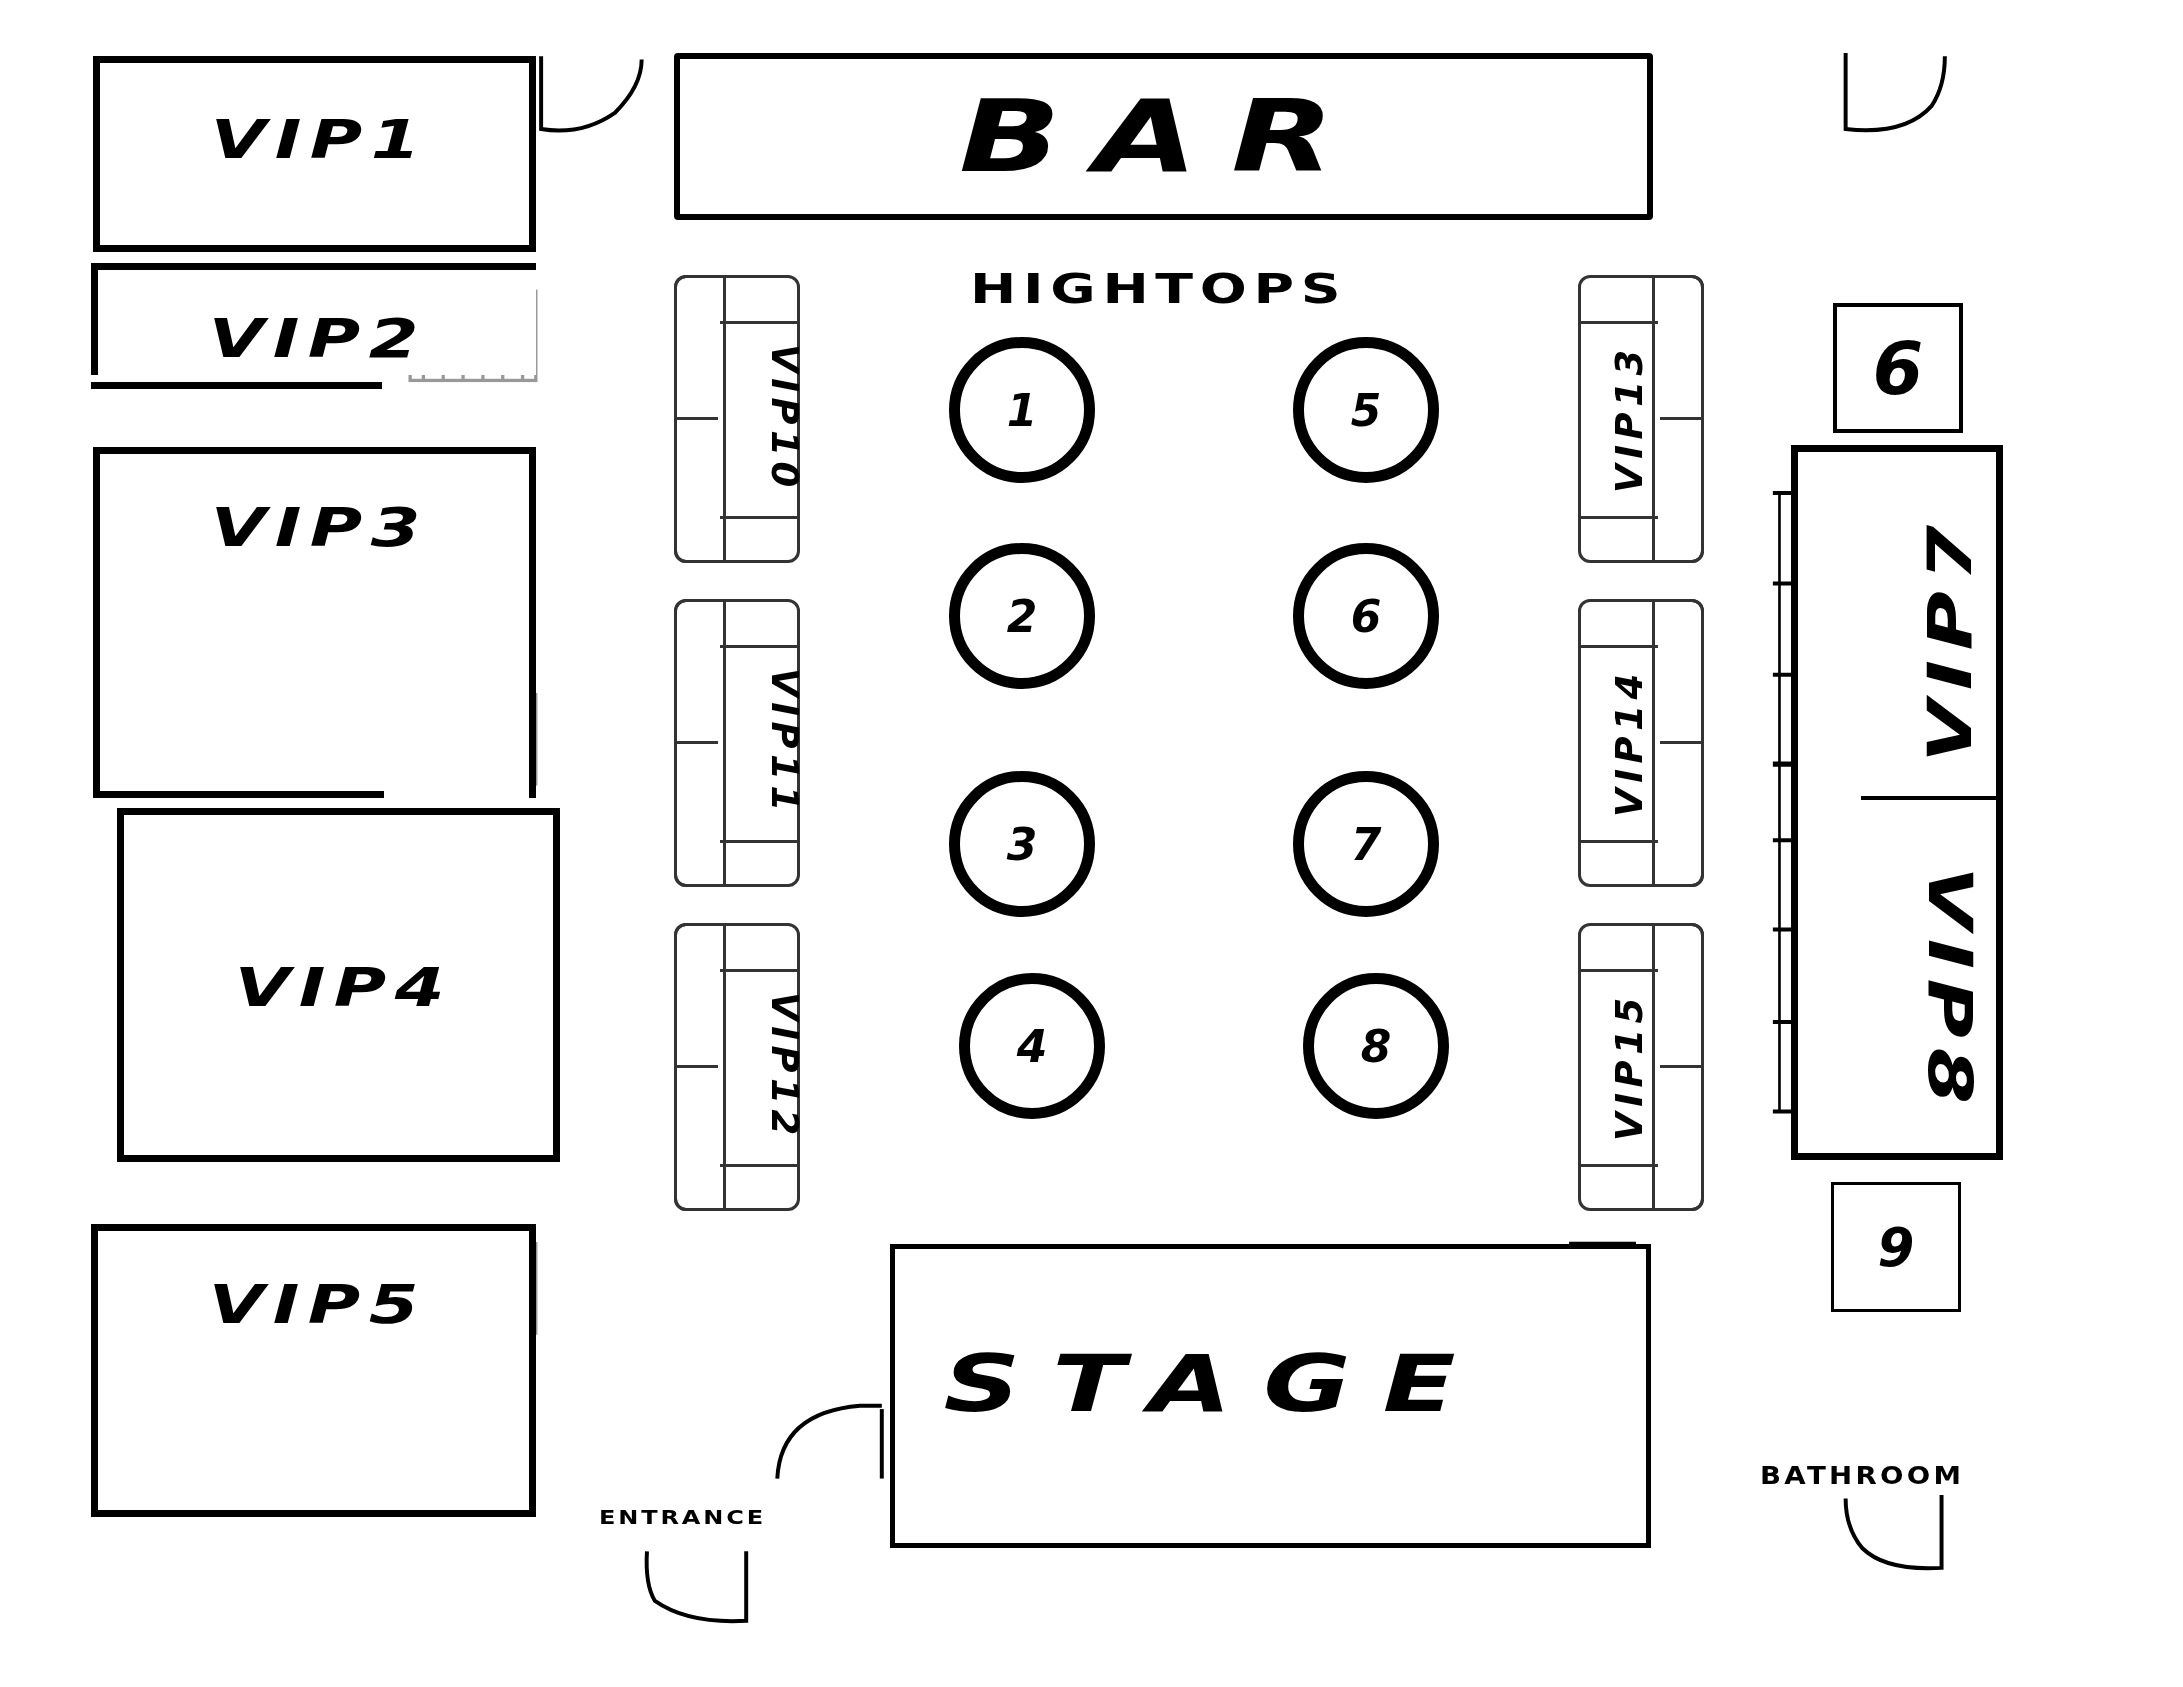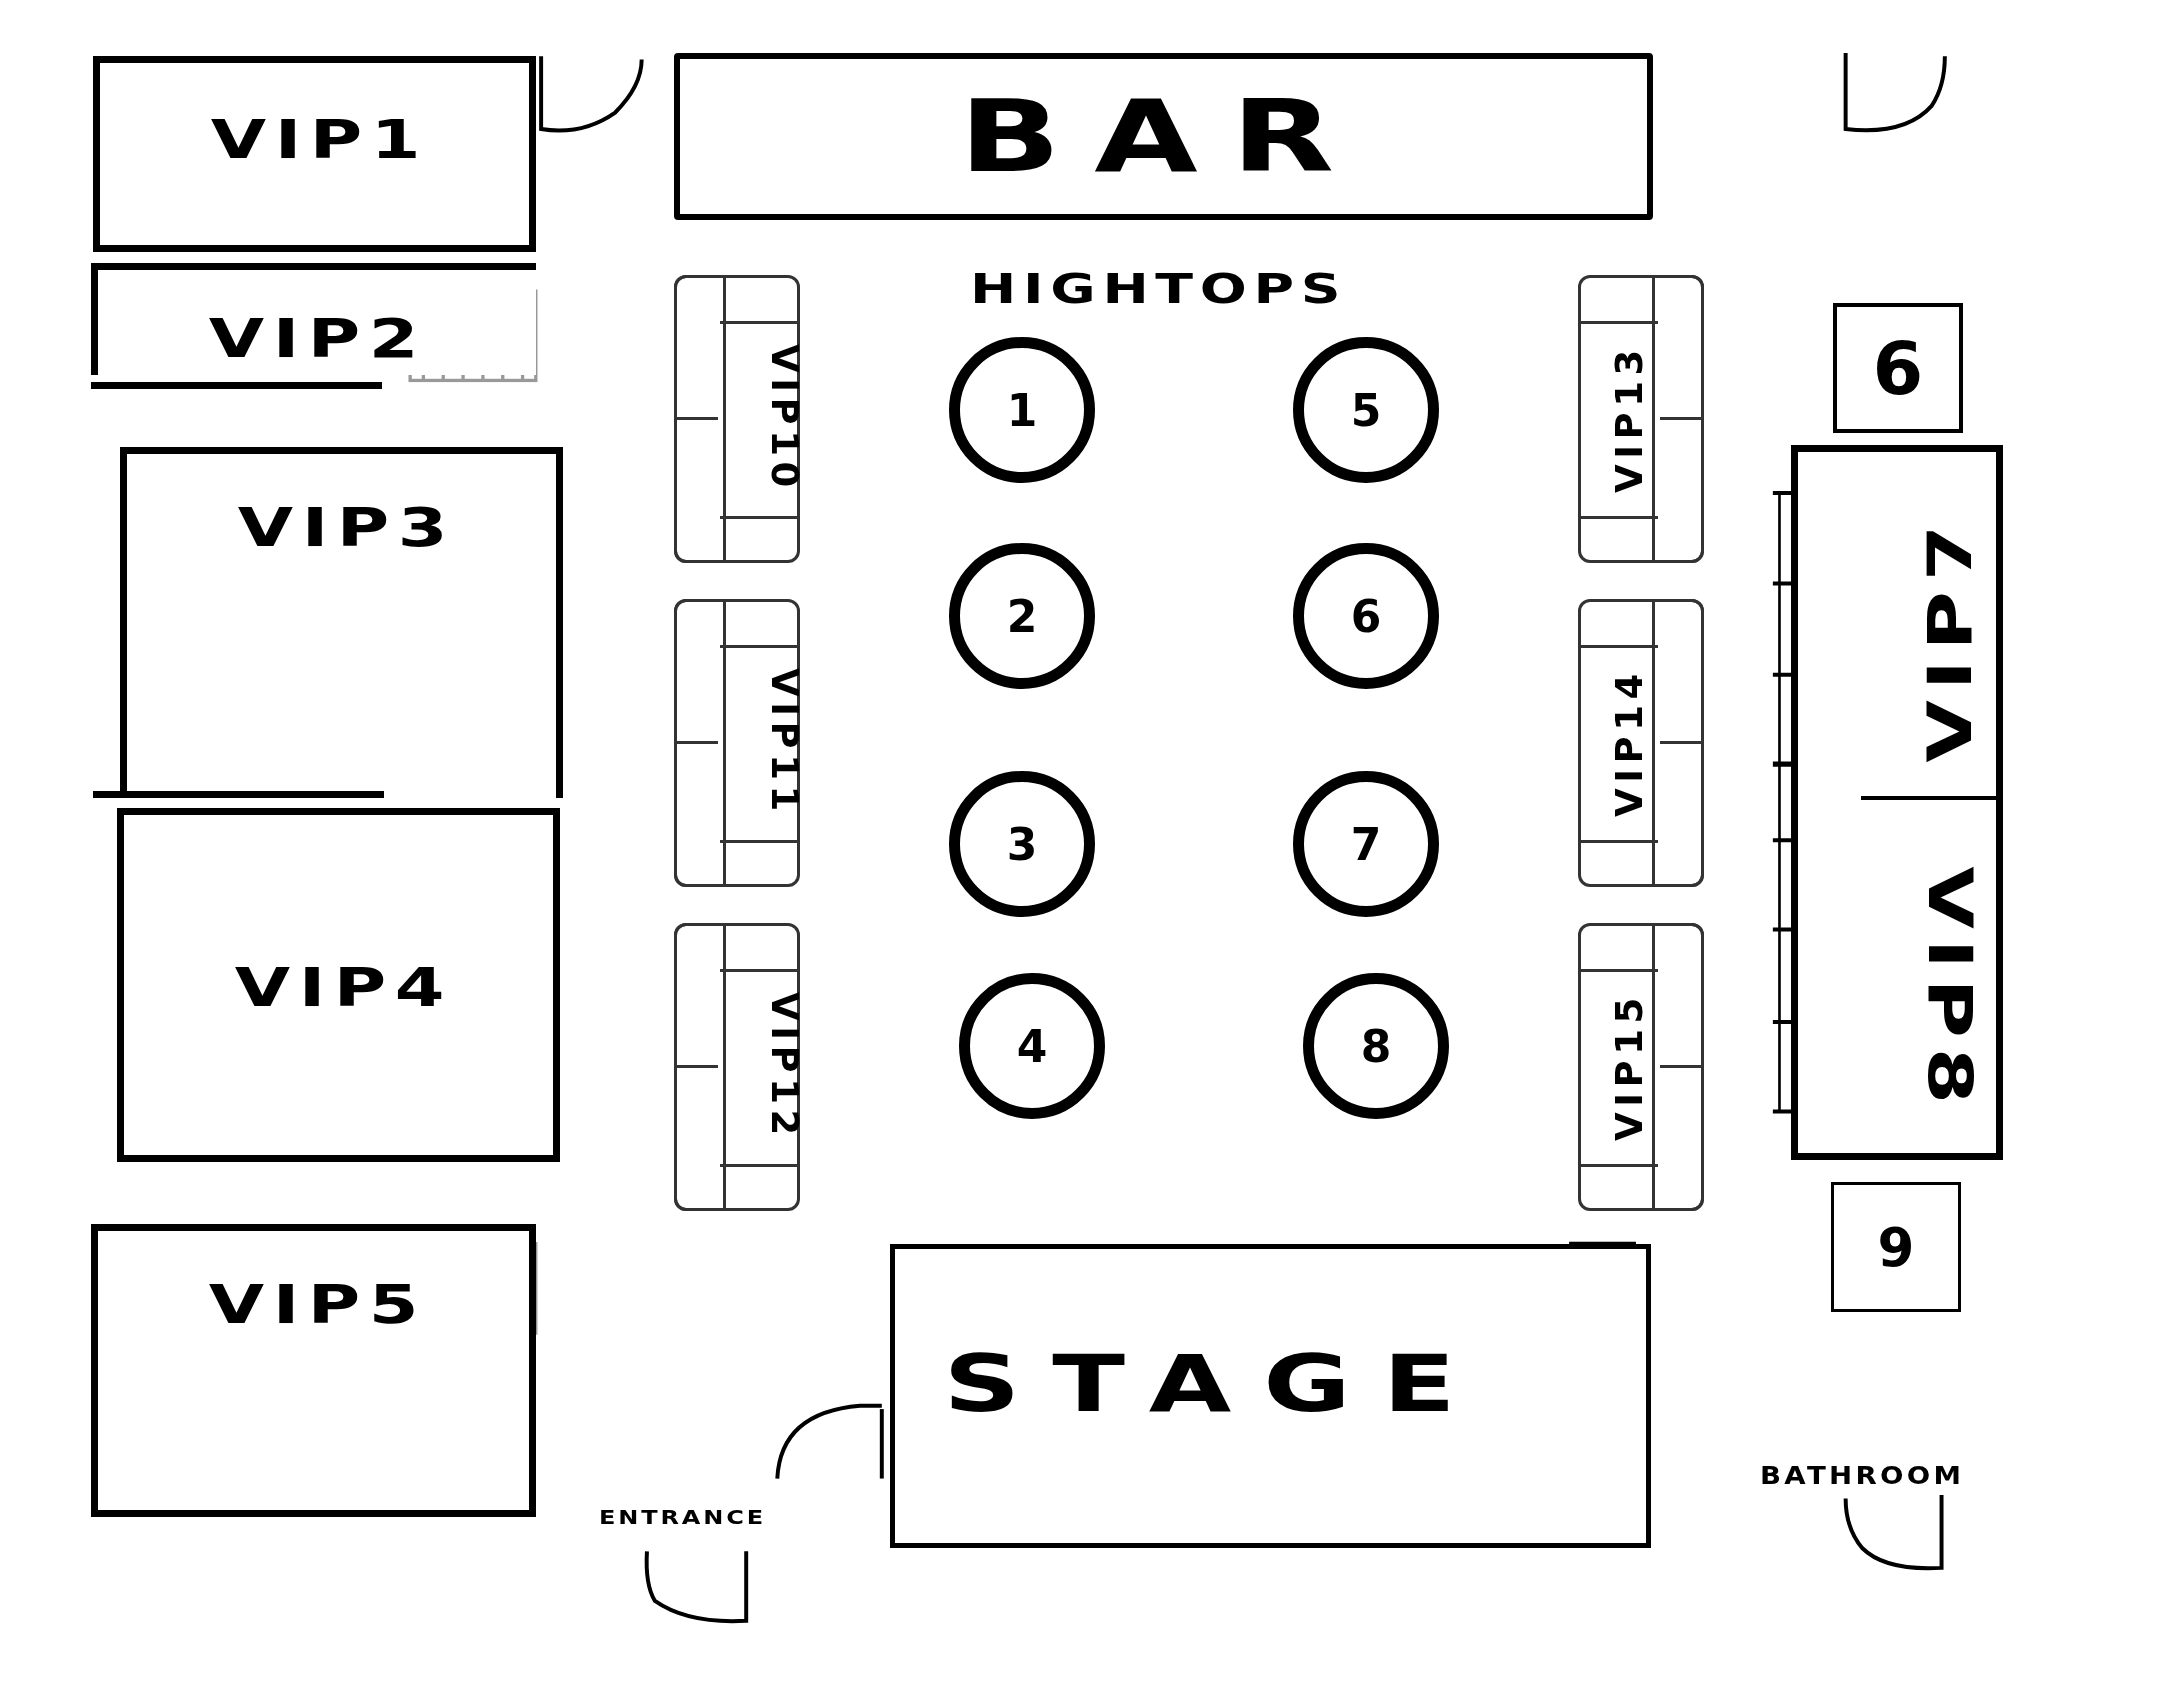--- a/index.html
+++ b/index.html
@@ -1,17 +1,17 @@
 <!DOCTYPE html>
 <html style="font-size:10.6px"><head>
 <meta charset="utf-8">
 <style>
   html,body{margin:0;padding:0;background:#fff;}
   body{width:2183px;height:1687px;position:relative;overflow:hidden;font-family:"DejaVu Sans","Liberation Sans",sans-serif;}
-  .abs{position:absolute;box-sizing:border-box;}
+  .abs{position:absolute;box-sizing:border-box;font-style:italic;}
   .room{border:7.3px solid #000;background:#fff;}
   .lbl{position:absolute;font-weight:bold;color:#000;letter-spacing:0.12em;white-space:nowrap;font-family:"DejaVu Sans","Liberation Sans",sans-serif;transform:scaleX(1.35);transform-origin:center;}
   .center{display:flex;align-items:center;justify-content:center;}
   .hightop{border:11.2px solid #000;border-radius:50%;display:flex;align-items:center;justify-content:center;font-weight:bold;font-size:44px;}
   .sofa{border:3.3px solid #333;border-radius:12px;background:#fff;}
   .sofa .back{position:absolute;top:-3.3px;bottom:-3.3px;width:46px;border:3.3px solid #333;border-radius:12px 0 0 12px;}
   .sofa .seat-line{position:absolute;height:2.6px;background:#333;}
   .sofa .vtxt{position:absolute;font-weight:bold;font-size:37px;letter-spacing:0.15em;white-space:nowrap;}
   svg{position:absolute;left:0;top:0;}
 </style>
@@ -107,21 +107,21 @@
   <span class="lbl" style="position:static;font-size:99px;letter-spacing:0.25em;">BAR</span>
 </div>
 
 <div class="abs room" style="left:93px;top:56px;width:443px;height:196px;">
   <span class="lbl" style="left:139px;top:46px;font-size:53px;">VIP1</span>
 </div>
 <div class="abs room" style="left:91px;top:263px;width:445px;height:112px;border-right:none;border-bottom:none;">
   <span class="lbl" style="left:139px;top:38px;font-size:53px;">VIP2</span>
 </div>
 <div class="abs" style="left:91px;top:382px;width:291px;height:7.3px;background:#000;"></div>
-<div class="abs room" style="left:93px;top:447px;width:443px;height:351px;border-bottom:none;margin-left:27px;">
+<div class="abs room" style="left:93px;top:447px;width:443px;height:351px;border-bottom:none;">
   <span class="lbl" style="left:139px;top:43px;font-size:53px;">VIP3</span>
 </div>
 <div class="abs" style="left:93px;top:791px;width:291px;height:7.3px;background:#000;"></div>
 <div class="abs room" style="left:93px;top:808px;width:443px;height:354px;margin-left:24px;">
   <span class="lbl center" style="left:139px;top:142px;font-size:53px;">VIP4</span>
 </div>
 <div class="abs room" style="left:91px;top:1224px;width:445px;height:293px;">
   <span class="lbl" style="left:139px;top:43px;font-size:53px;">VIP5</span>
 </div>
 

